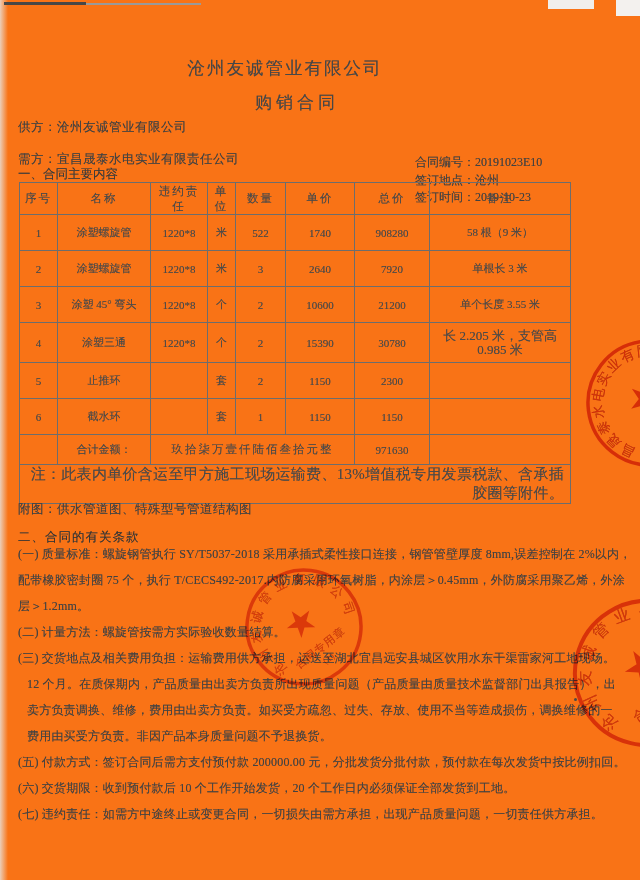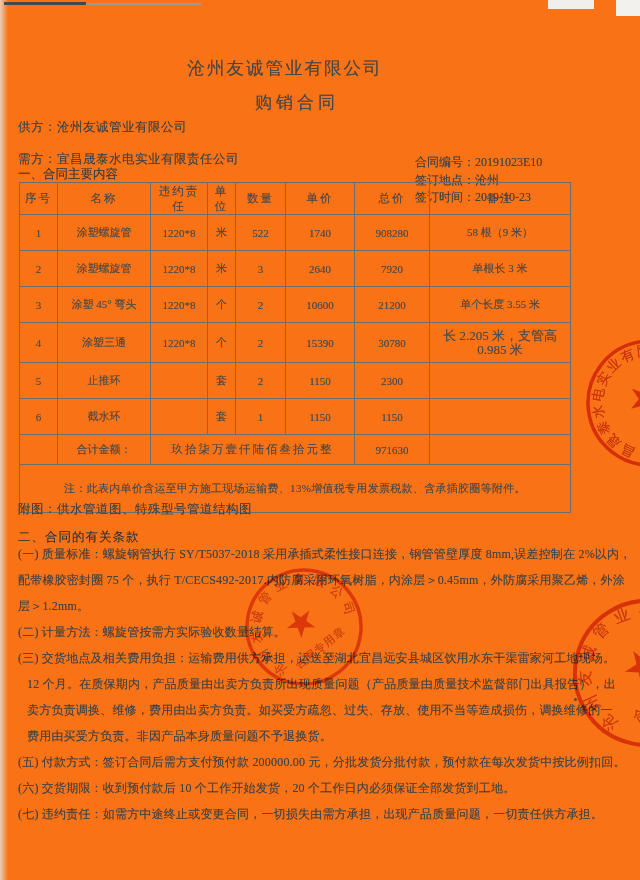--- a/index.html
+++ b/index.html
@@ -33,21 +33,21 @@
     border-collapse:collapse;table-layout:fixed;font-size:11px;color:#4a4a4a;}
   table.goods td,table.goods th{border:1px solid #6d6d6d;text-align:center;
     vertical-align:middle;padding:0 3px;font-weight:normal;overflow:hidden;}
   table.goods tr.hdr td{font-size:11.5px;letter-spacing:2px;height:31px;}
   table.goods tr.r{height:36px;}
   table.goods tr.r4{height:40px;}
   table.goods td.remark2{line-height:14px;font-size:13px;margin-top:30px;}
   table.goods tr.total-row{height:30px;}
   table.goods tr.total-row td.caps{letter-spacing:2px;font-size:11.5px;margin-left:36px;}
   table.goods tr.note-row{height:32px;}
-  table.goods tr.note-row td{text-align:center;padding:16px 6px;font-size:11px;letter-spacing:.3px;}
+  table.goods tr.note-row td{text-align:right;padding:0 6px;font-size:15px;letter-spacing:.3px;}
 
   .attachment-line{position:absolute;left:18px;top:501px;font-size:12.5px;letter-spacing:.5px;}
   .section-title2{position:absolute;left:18px;top:529px;font-size:12.5px;color:#333;letter-spacing:1px;}
 
   .clauses{position:absolute;left:18px;top:541px;width:615px;font-size:12px;color:#424242;letter-spacing:.2px;}
   .clauses .line{height:26px;line-height:26px;white-space:nowrap;}
   .clauses .line.indent{padding-left:9px;}
 
   .seal{position:absolute;mix-blend-mode:multiply;}
   .seal svg text{fill:#d64a3d;font-family:"Liberation Serif","DejaVu Serif",serif;}

